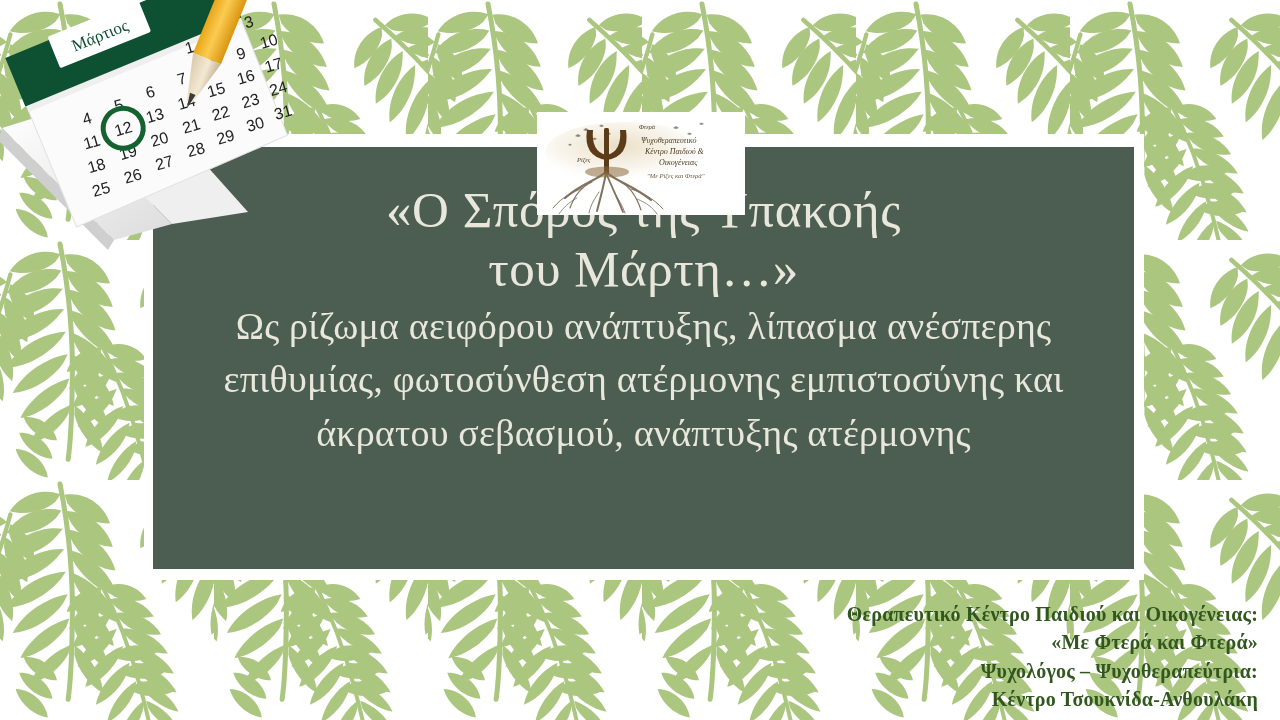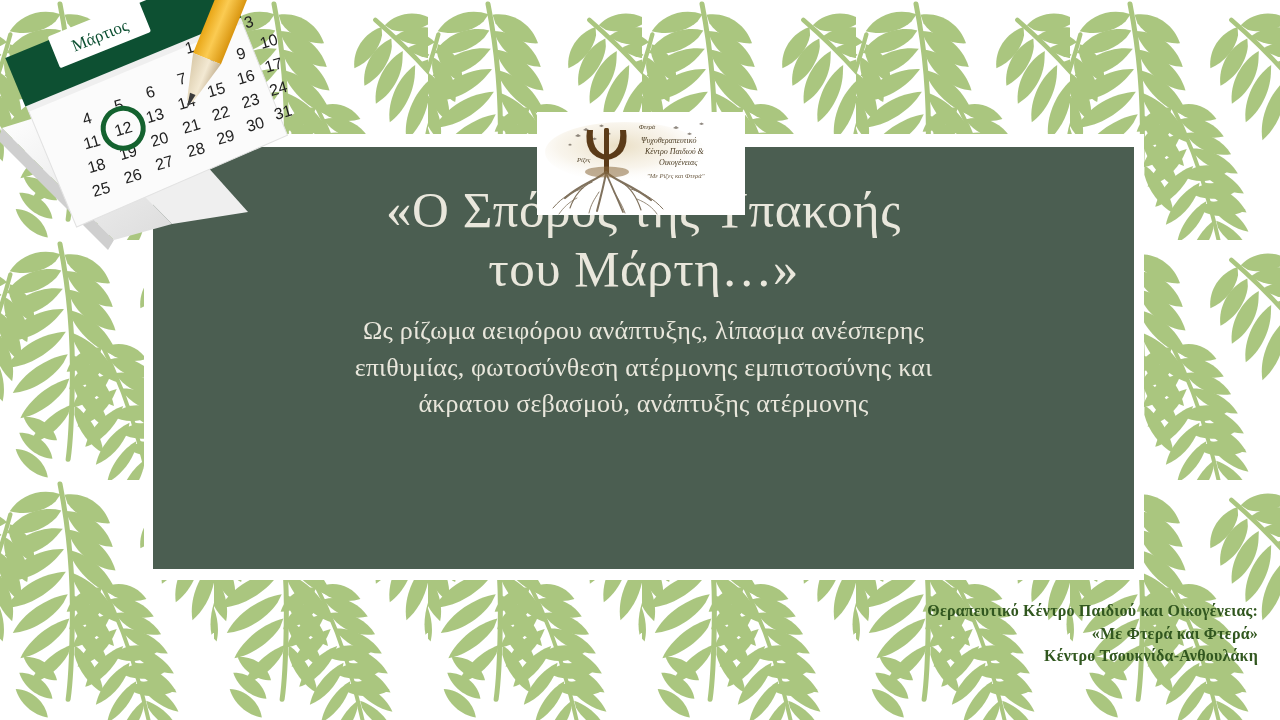--- a/index.html
+++ b/index.html
@@ -54,22 +54,22 @@
     font-size: 51px;
     line-height: 1.08;
     font-weight: normal;
     letter-spacing: 0.5px;
     white-space: nowrap;
   }
   #title-line-1 { margin-top: 2px; }
   #title-line-2 { margin-top: 4px; }
 
   #body-text {
-    margin-top: 16px;
-    font-size: 26px;
+    margin-top: 3px;
+    font-size: 38px;
     line-height: 1.40;
     letter-spacing: 0.2px;
   }
   #body-text .body-line { white-space: nowrap; }
 
   
   #logo-box {
     position: absolute;
     left: 537px;
     top: 112px;
@@ -95,21 +95,21 @@
   
   #footer-credit {
     position: absolute;
     right: 22px;
     top: 600px;
     width: 620px;
     text-align: right;
     z-index: 4;
     color: #31571f;
     font-weight: bold;
-    font-size: 16px;
+    font-size: 20px;
     line-height: 1.42;
     letter-spacing: 0.2px;
   }
   #footer-credit .credit-line { white-space: nowrap; }
 </style>
 </head>
 <body>
 
 <div id="slide">
 
@@ -313,16 +313,17 @@
         <path d="M188,58 L218,58 L206,104 L200,104 Z" fill="url(#woodTip)"></path>
         <path d="M200,96 L206,96 L203,112 Z" fill="#3b3b3b"></path>
         <path d="M188,-26 L218,-26 L218,-18 L188,-18 Z" fill="#d08a0a" opacity="0.6"></path>
       </g>
     </svg>
   </div>
 
   <div id="footer-credit">
     <div class="credit-line">Θεραπευτικό Κέντρο Παιδιού και Οικογένειας:</div>
     <div class="credit-line">«Με Φτερά και Φτερά»</div>
+    <div class="credit-line">Ψυχολόγος – Ψυχοθεραπεύτρια:</div>
     <div class="credit-line">Κέντρο Τσουκνίδα-Ανθουλάκη</div>
   </div>
 
 </div>
 
 </body></html>

